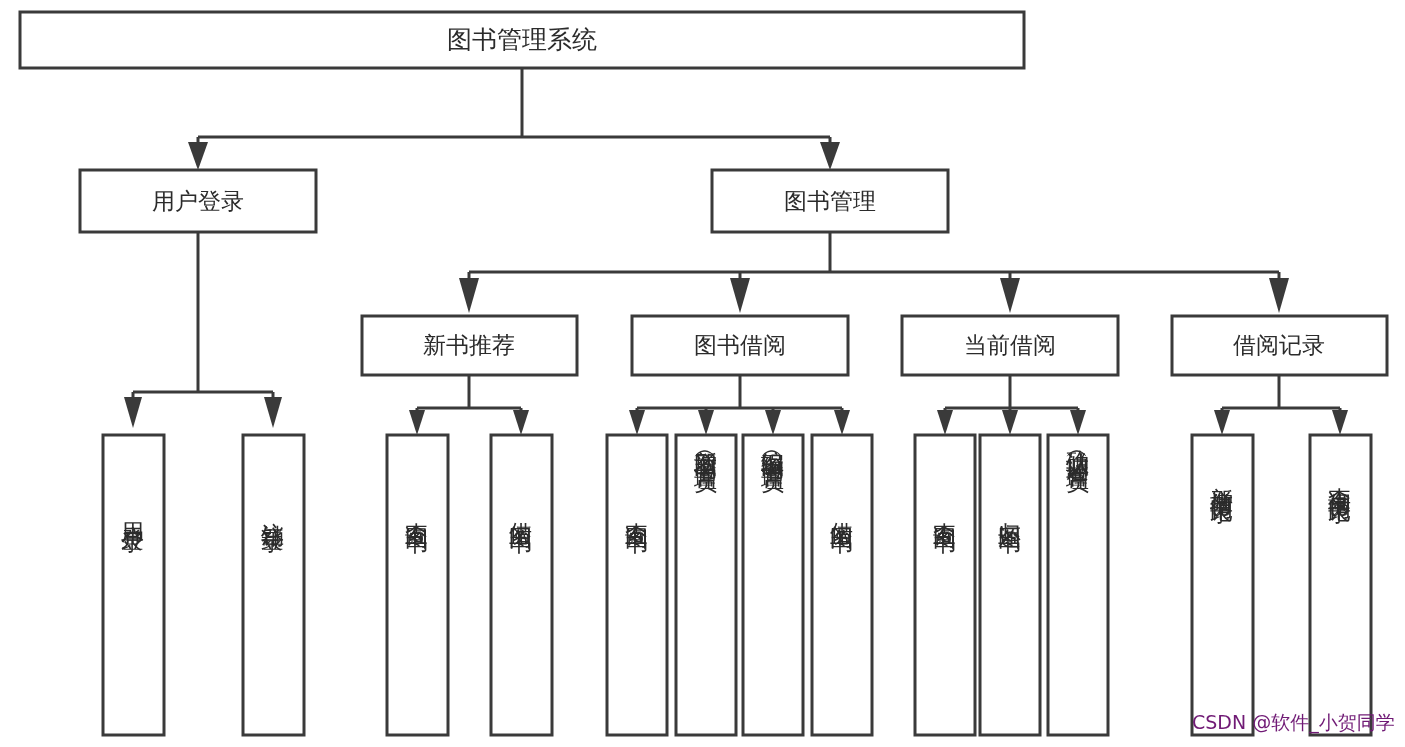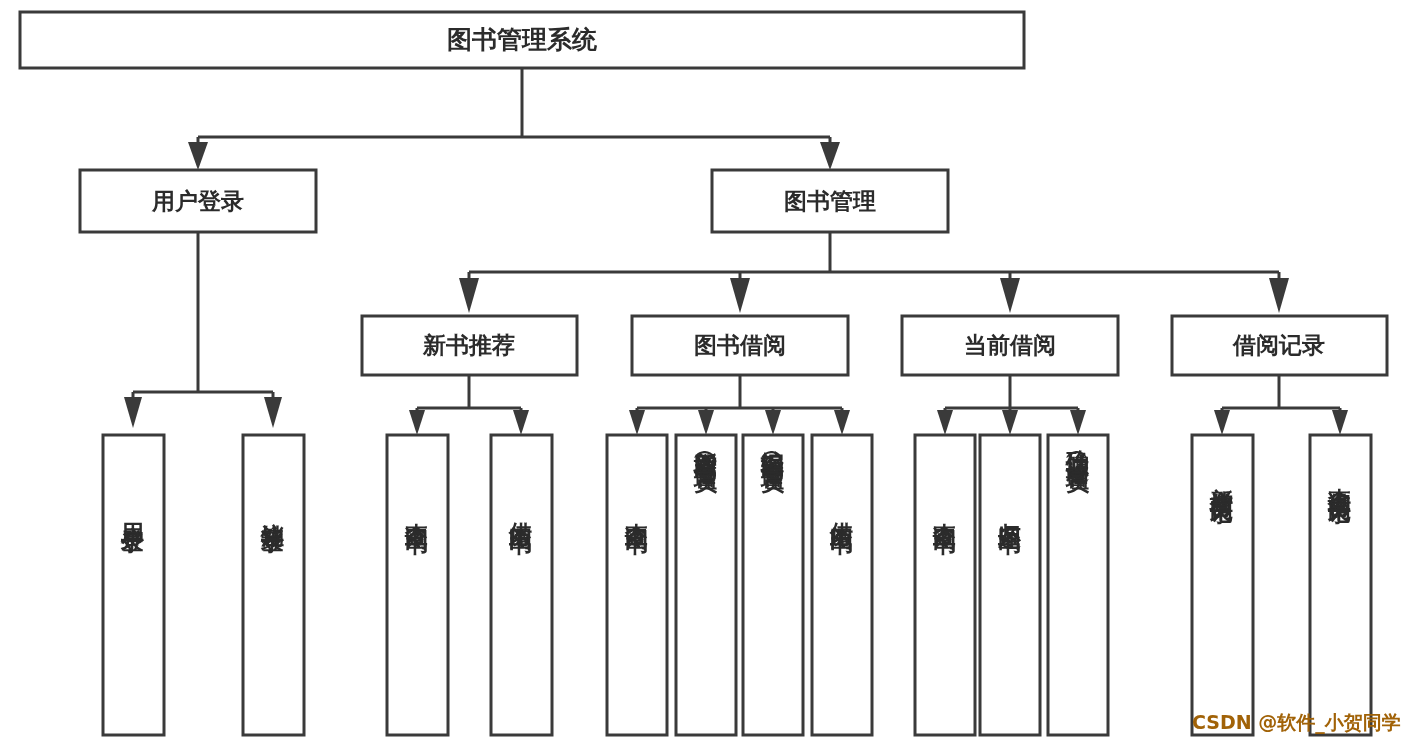--- a/index.html
+++ b/index.html
@@ -11,21 +11,20 @@
     width: 1405px;
     height: 747px;
     font-family: "DejaVu Sans", "Liberation Sans", sans-serif;
     overflow: hidden;
   }
   #diagram-root {
     position: relative;
     width: 1405px;
     height: 669px;
     background: #ffffff;
-    font-weight: bold;
   }
   svg.flow {
     position: absolute;
     left: 0;
     top: 0;
     width: 1405px;
     height: 747px;
   }
   .node-box {
     fill: #ffffff;
@@ -56,21 +55,21 @@
     fill: none;
   }
   .arrowhead {
     fill: #3a3a3a;
     stroke: none;
   }
   .watermark {
     position: absolute;
     font-family: "DejaVu Sans", "Liberation Sans", sans-serif;
     font-size: 19px;
-    color: #a16207;
+    color: #701a75;
     white-space: nowrap;
     left: 1192px;
     top: 710px;
   }
 </style>
 </head>
 <body>
 
 <div id="diagram-root">
 

